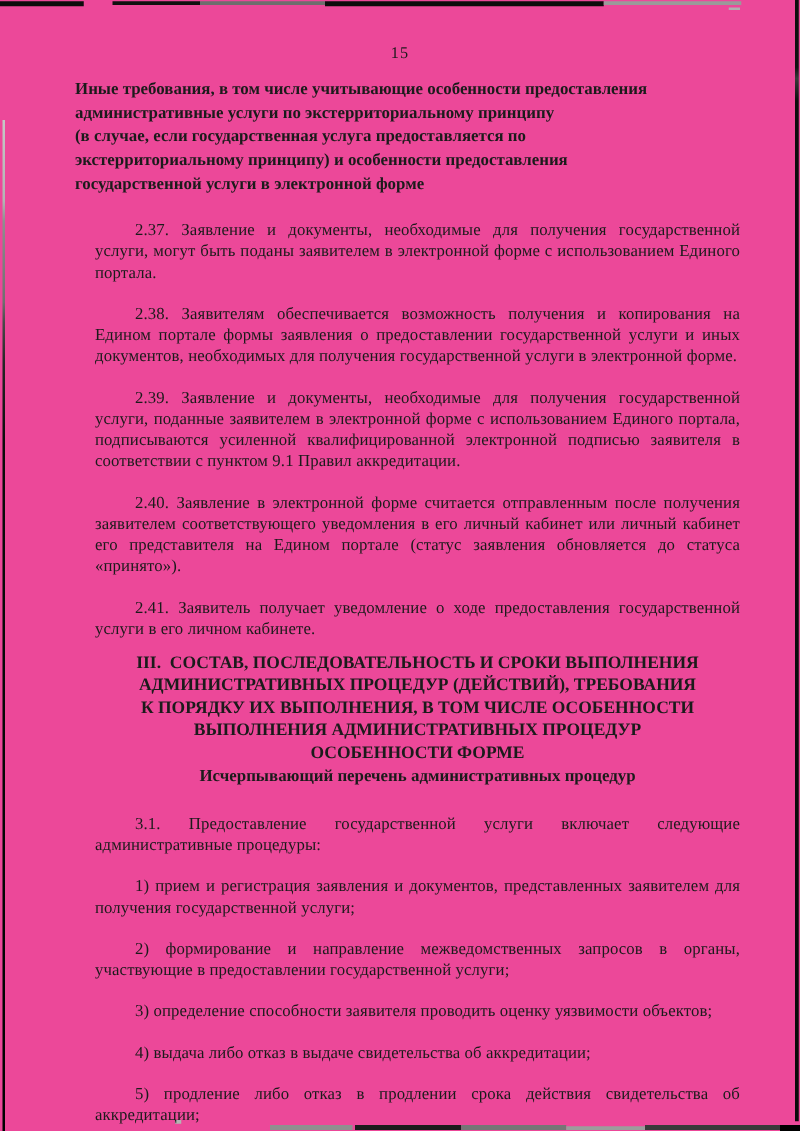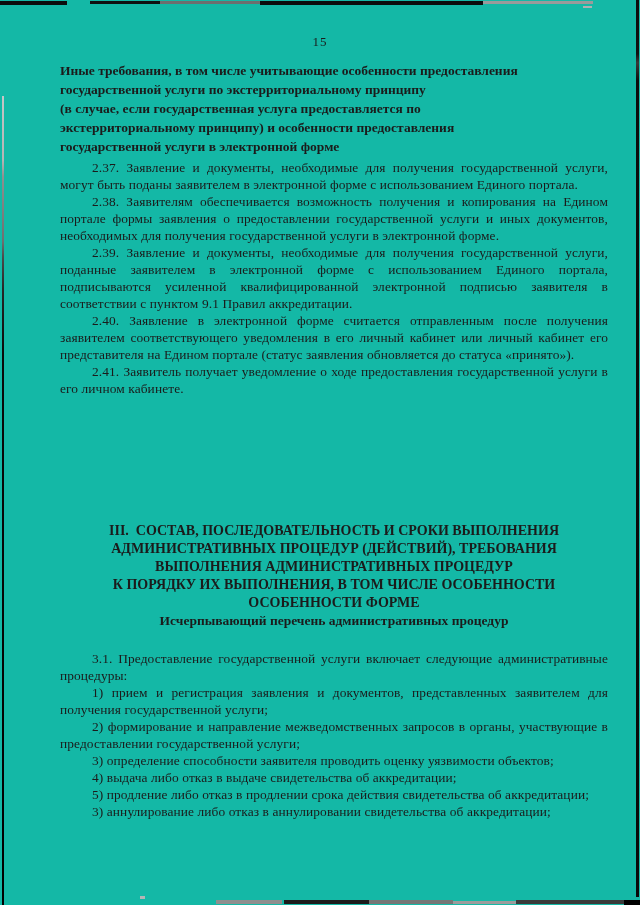--- a/index.html
+++ b/index.html
@@ -4,21 +4,21 @@
 <style>
   html, body {
     margin: 0;
     padding: 0;
     background: #ffffff;
   }
   .page {
     position: relative;
     width: 640px;
     height: 905px;
-    background: #14b8a6;
+    background: #ec4899;
     overflow: hidden;
     font-family: "Liberation Serif", "DejaVu Serif", serif;
     color: #1b1b1b;
   }
   .column {
     position: absolute;
     left: 60px;
     top: 0;
     width: 548px;
   }
@@ -46,21 +46,21 @@
     position: absolute;
     left: 0;
     width: 100%;
     font-size: 13.4px;
     line-height: 17px;
     text-align: justify;
     hyphens: none;
     letter-spacing: 0.1px;
   }
   .body-1 { top: 159px; }
-  .para { text-indent: 32px; margin: 0; }
+  .para { text-indent: 32px; margin: 16px; }
   .section-3 {
     position: absolute;
     top: 522px;
     left: 0;
     width: 100%;
   }
   .section-heading {
     text-align: center;
     font-weight: 700;
     font-size: 14px;
@@ -118,40 +118,40 @@
   <div class="art" style="left:516px; top:900px; width:108px; height:4px; background:#3a3a3a;"></div>
   <div class="art" style="left:624px; top:900px; width:16px; height:5px; background:#000000;"></div>
   <div class="art" style="left:140px; top:896px; width:5px; height:3px; background:#b5b5b5;"></div>
 
   <div class="page-number">15</div>
 
   <div class="column">
 
     <div class="heading-top">
       <div class="hline">Иные требования, в том числе учитывающие особенности предоставления</div>
-      <div class="hline">государственной услуги по экстерриториальному принципу</div>
+      <div class="hline">административные услуги по экстерриториальному принципу</div>
       <div class="hline">(в случае, если государственная услуга предоставляется по</div>
       <div class="hline">экстерриториальному принципу) и особенности предоставления</div>
       <div class="hline">государственной услуги в электронной форме</div>
     </div>
 
     <div class="body-block body-1">
       <p class="para">2.37. Заявление и документы, необходимые для получения государственной услуги, могут быть поданы заявителем в электронной форме с использованием Единого портала.</p>
       <p class="para">2.38. Заявителям обеспечивается возможность получения и копирования на Едином портале формы заявления о предоставлении государственной услуги и иных документов, необходимых для получения государственной услуги в электронной форме.</p>
       <p class="para">2.39. Заявление и документы, необходимые для получения государственной услуги, поданные заявителем в электронной форме с использованием Единого портала, подписываются усиленной квалифицированной электронной подписью заявителя в соответствии с пунктом 9.1 Правил аккредитации.</p>
       <p class="para">2.40. Заявление в электронной форме считается отправленным после получения заявителем соответствующего уведомления в его личный кабинет или личный кабинет его представителя на Едином портале (статус заявления обновляется до статуса «принято»).</p>
       <p class="para">2.41. Заявитель получает уведомление о ходе предоставления государственной услуги в его личном кабинете.</p>
     </div>
 
     <div class="section-3">
       <div class="section-heading">
         <div class="hline">III.&nbsp;&nbsp;СОСТАВ, ПОСЛЕДОВАТЕЛЬНОСТЬ И СРОКИ ВЫПОЛНЕНИЯ</div>
         <div class="hline">АДМИНИСТРАТИВНЫХ ПРОЦЕДУР (ДЕЙСТВИЙ), ТРЕБОВАНИЯ</div>
+        <div class="hline">К ПОРЯДКУ ИХ ВЫПОЛНЕНИЯ, В ТОМ ЧИСЛЕ ОСОБЕННОСТИ</div>
         <div class="hline">ВЫПОЛНЕНИЯ АДМИНИСТРАТИВНЫХ ПРОЦЕДУР</div>
-        <div class="hline">К ПОРЯДКУ ИХ ВЫПОЛНЕНИЯ, В ТОМ ЧИСЛЕ ОСОБЕННОСТИ</div>
         <div class="hline">ОСОБЕННОСТИ ФОРМЕ</div>
       </div>
       <div class="sub-heading">Исчерпывающий перечень административных процедур</div>
       <div class="section-paras">
         <p class="para">3.1. Предоставление государственной услуги включает следующие административные процедуры:</p>
         <p class="para">1) прием и регистрация заявления и документов, представленных заявителем для получения государственной услуги;</p>
         <p class="para">2) формирование и направление межведомственных запросов в органы, участвующие в предоставлении государственной услуги;</p>
         <p class="para">3) определение способности заявителя проводить оценку уязвимости объектов;</p>
         <p class="para">4) выдача либо отказ в выдаче свидетельства об аккредитации;</p>
         <p class="para">5) продление либо отказ в продлении срока действия свидетельства об аккредитации;</p>

